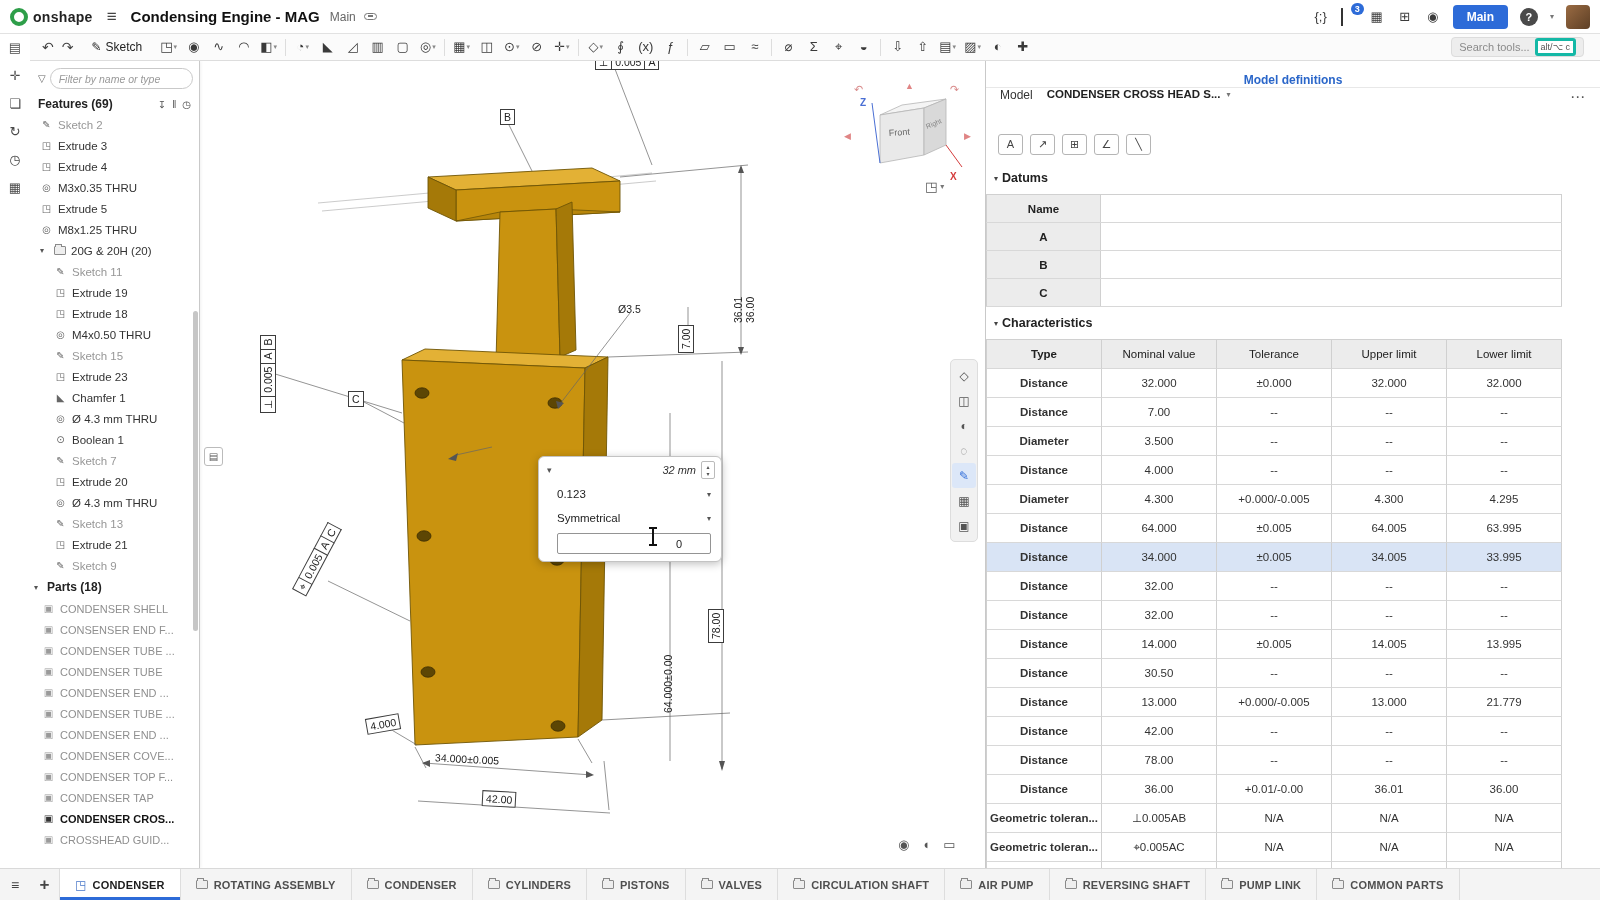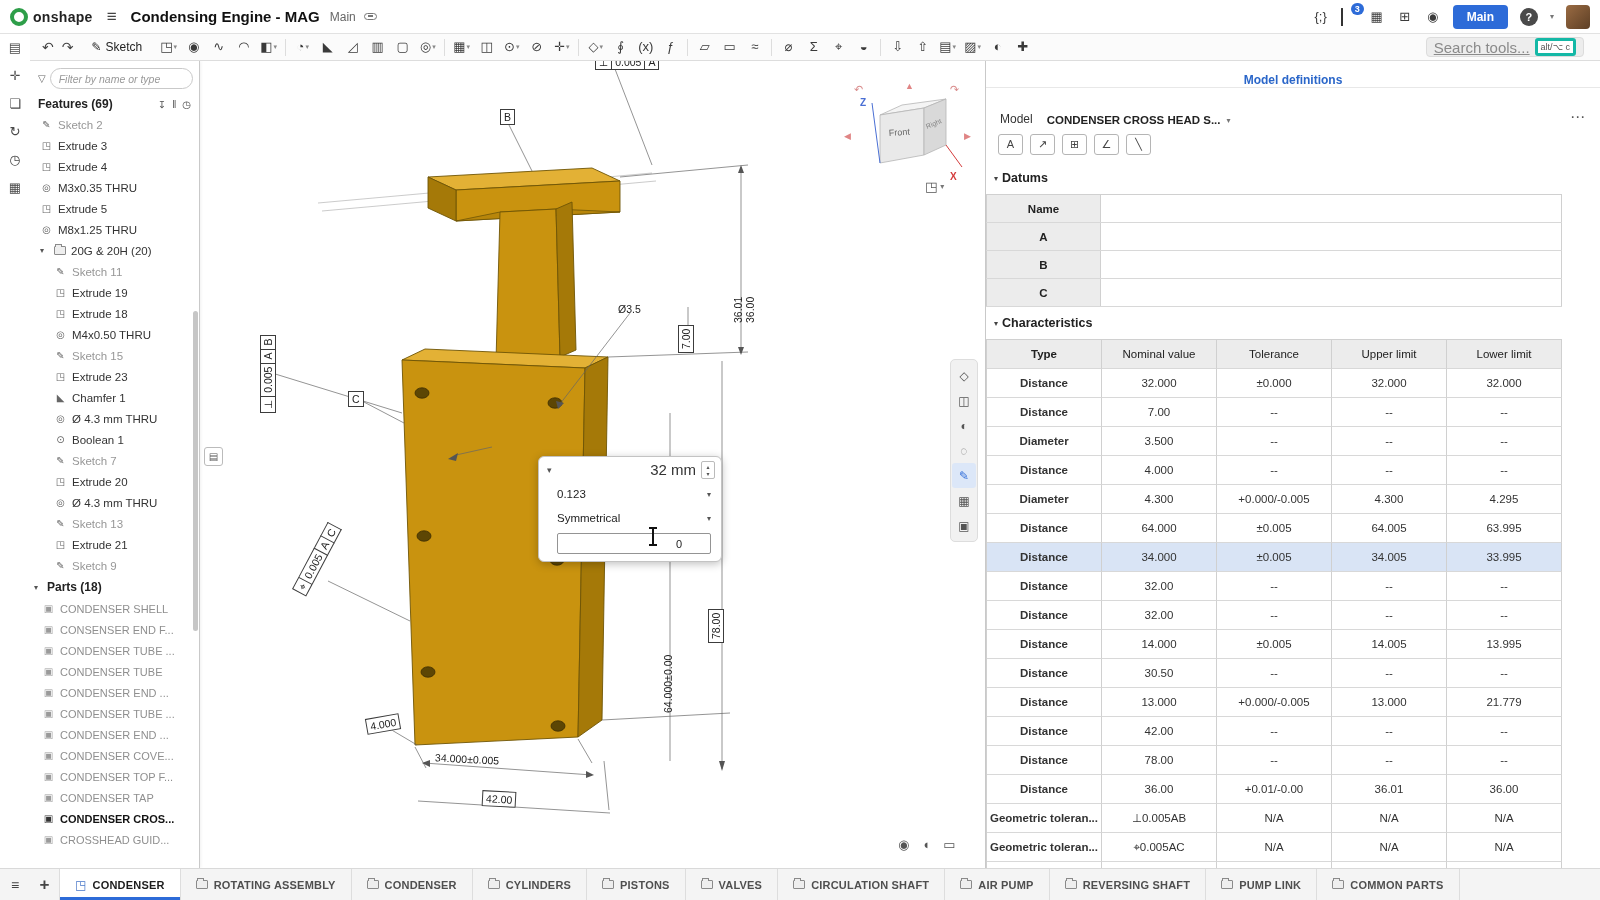--- a/index.html
+++ b/index.html
@@ -37,21 +37,21 @@
   .sketch-btn { display:flex; align-items:center; gap:4px; font-size:12px; color:#222; padding:2px 8px;
     margin:0 6px; cursor:pointer; }
   .sketch-btn .g { font-size:12px; }
   .ticon { min-width:25px; text-align:center; font-size:13px; color:#3a3a3a; cursor:pointer;
     display:flex; align-items:center; justify-content:center; gap:1px; }
   .ticon .tglyph { line-height:26px; }
   .tcaret { font-size:7px; color:#888; }
   .tsep { width:1px; height:17px; background:#ddd; margin:0 4px; }
   .search-box { margin-left:auto; margin-right:8px; display:flex; align-items:center; gap:5px;
     background:#ededed; border:1px solid #dcdcdc; border-radius:4px; height:20px; padding:0 7px; cursor:text; }
-  .search-ph { font-size:15px; color:#8a8a8a;text-decoration:underline; }
+  .search-ph { font-size:11px; color:#8a8a8a; }
   .kbd { font-size:9px; color:#555; background:#fff; border:3px solid #14b8a6; border-radius:3px; padding:0 3px; line-height:12px; }
 
   
   .leftstrip { position:absolute; top:34px; left:0; bottom:32px; width:30px; background:#fff;
     display:flex; flex-direction:column; align-items:center; padding-top:6px; gap:13px; z-index:10; }
   .ls-icon { font-size:13px; color:#4a4a4a; cursor:pointer; }
 
   
   .features { position:absolute; top:61px; left:30px; width:170px; bottom:32px; background:#fff;
     border-right:1px solid #c9c9c9; box-shadow:1px 0 3px rgba(0,0,0,.06); z-index:9; overflow:hidden; }
@@ -90,21 +90,21 @@
   .fcf span { border:1px solid #3c3c3c; padding:0 3px; line-height:14px; font-size:10.5px; color:#222; }
   .fcf span + span { border-left:none; }
   .rot90 { transform:rotate(-90deg); transform-origin:0 0; }
   .two-line { line-height:12px; font-size:10.5px; }
 
   
   .dim-popup { position:absolute; left:338px; top:395px; width:184px; background:#fff;
     border:1px solid #c3c3c3; border-radius:6px; box-shadow:0 2px 8px rgba(0,0,0,.25); z-index:6; padding-bottom:7px; }
   .dp-row1 { display:flex; align-items:center; height:25px; padding:0 6px 0 8px; }
   .dp-collapse { font-size:9px; color:#555; cursor:pointer; }
-  .dp-val { margin-left:auto; font-size:15px; color:#333; }
+  .dp-val { margin-left:auto; font-size:11px; color:#333;font-style:italic; }
   .dp-spin { margin-left:5px; width:14px; height:18px; border:1px solid #bbb; border-radius:2px;
     display:flex; flex-direction:column; align-items:center; justify-content:center; font-size:6px; color:#555; cursor:pointer; }
   .dp-select { display:flex; align-items:center; height:24px; padding:0 10px 0 18px; font-size:11.5px; color:#222; cursor:pointer; }
   .dp-select .dp-caret { margin-left:auto; font-size:8px; color:#555; }
   .dp-input { margin:3px 10px 0 18px; height:21px; border:1px solid #949494; border-radius:2px;
     background:#fff; display:flex; align-items:center; padding:0 28px 0 6px; font-size:11px; color:#222; justify-content:flex-end; }
   .ibeam { position:absolute; left:452px; top:467px; width:2px; height:17px; background:#111; z-index:9; }
   .ibeam::before, .ibeam::after { content:''; position:absolute; left:-3px; width:8px; height:2px; background:#111; }
   .ibeam::before { top:-1px; } .ibeam::after { bottom:-1px; }
 
@@ -127,21 +127,21 @@
   .vbt { font-size:13px; color:#555; cursor:pointer; }
   .edge-toggle { position:absolute; left:4px; top:386px; width:19px; height:19px; border:1px solid #bbb;
     border-radius:3px; background:#fff; display:flex; align-items:center; justify-content:center;
     font-size:10px; color:#555; z-index:4; cursor:pointer; }
 
   
   .rpanel { position:absolute; top:61px; left:985px; width:615px; bottom:32px; background:#fff;
     border-left:1px solid #c9c9c9; z-index:8; overflow:hidden; }
   .rp-title-row { height:27px; border-bottom:1px solid #e8e8e8; display:flex; align-items:flex-end; justify-content:center; }
   .rp-title { color:#2a66c9; font-size:12px; font-weight:700; }
-  .model-row { height:38px; display:flex; align-items:flex-end; padding:0 14px; }
+  .model-row { height:38px; display:flex; align-items:flex-start; padding:0 14px; }
   .model-label { font-size:12px; color:#333; }
   .model-select { display:flex; align-items:center; gap:6px; margin-left:14px; cursor:pointer; }
   .model-value { font-size:11.5px; font-weight:700; color:#222; }
   .more-btn { margin-left:auto; font-size:15px; color:#555; letter-spacing:1px; cursor:pointer; }
   .rp-tools { height:36px; display:flex; align-items:center; gap:7px; padding:0 12px; }
   .rp-tool { width:25px; height:21px; border:1px solid #b5b5b5; border-radius:3px; display:flex;
     align-items:center; justify-content:center; font-size:11px; color:#444; cursor:pointer; background:#fff; }
   .sect-head { height:32px; display:flex; align-items:center; gap:4px; padding:0 8px; font-size:12.5px; font-weight:700; color:#222; }
   .sect-caret { font-size:8px; color:#444; }
   .dtable { border-top:1px solid #d0d0d0; width:576px; }

